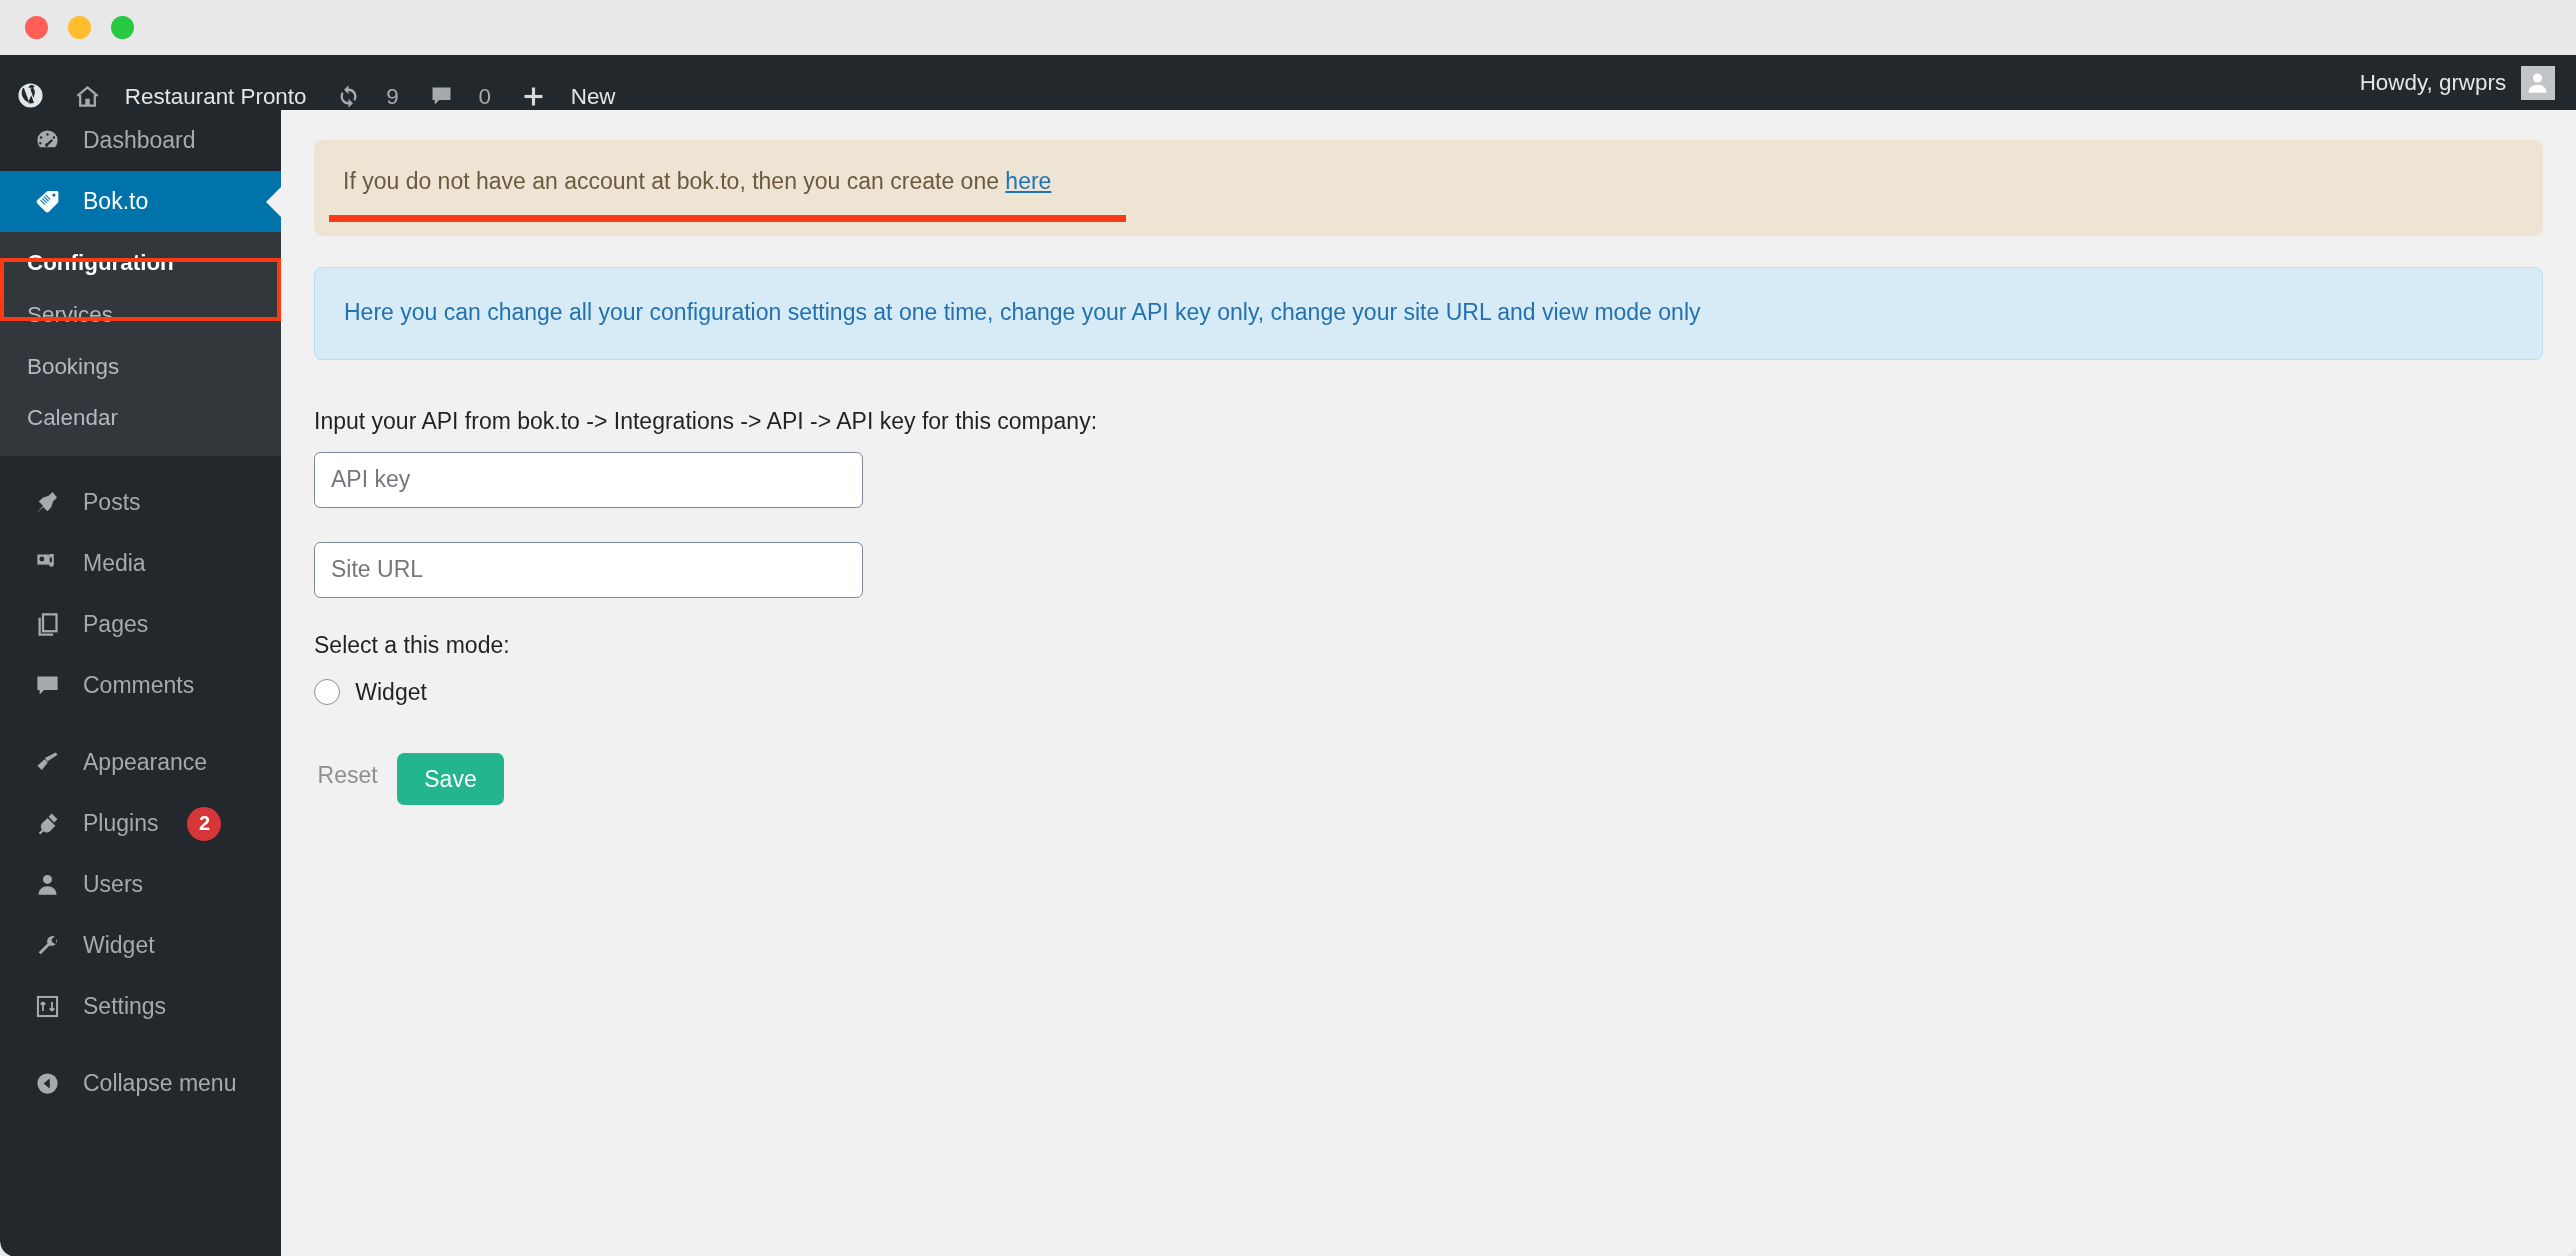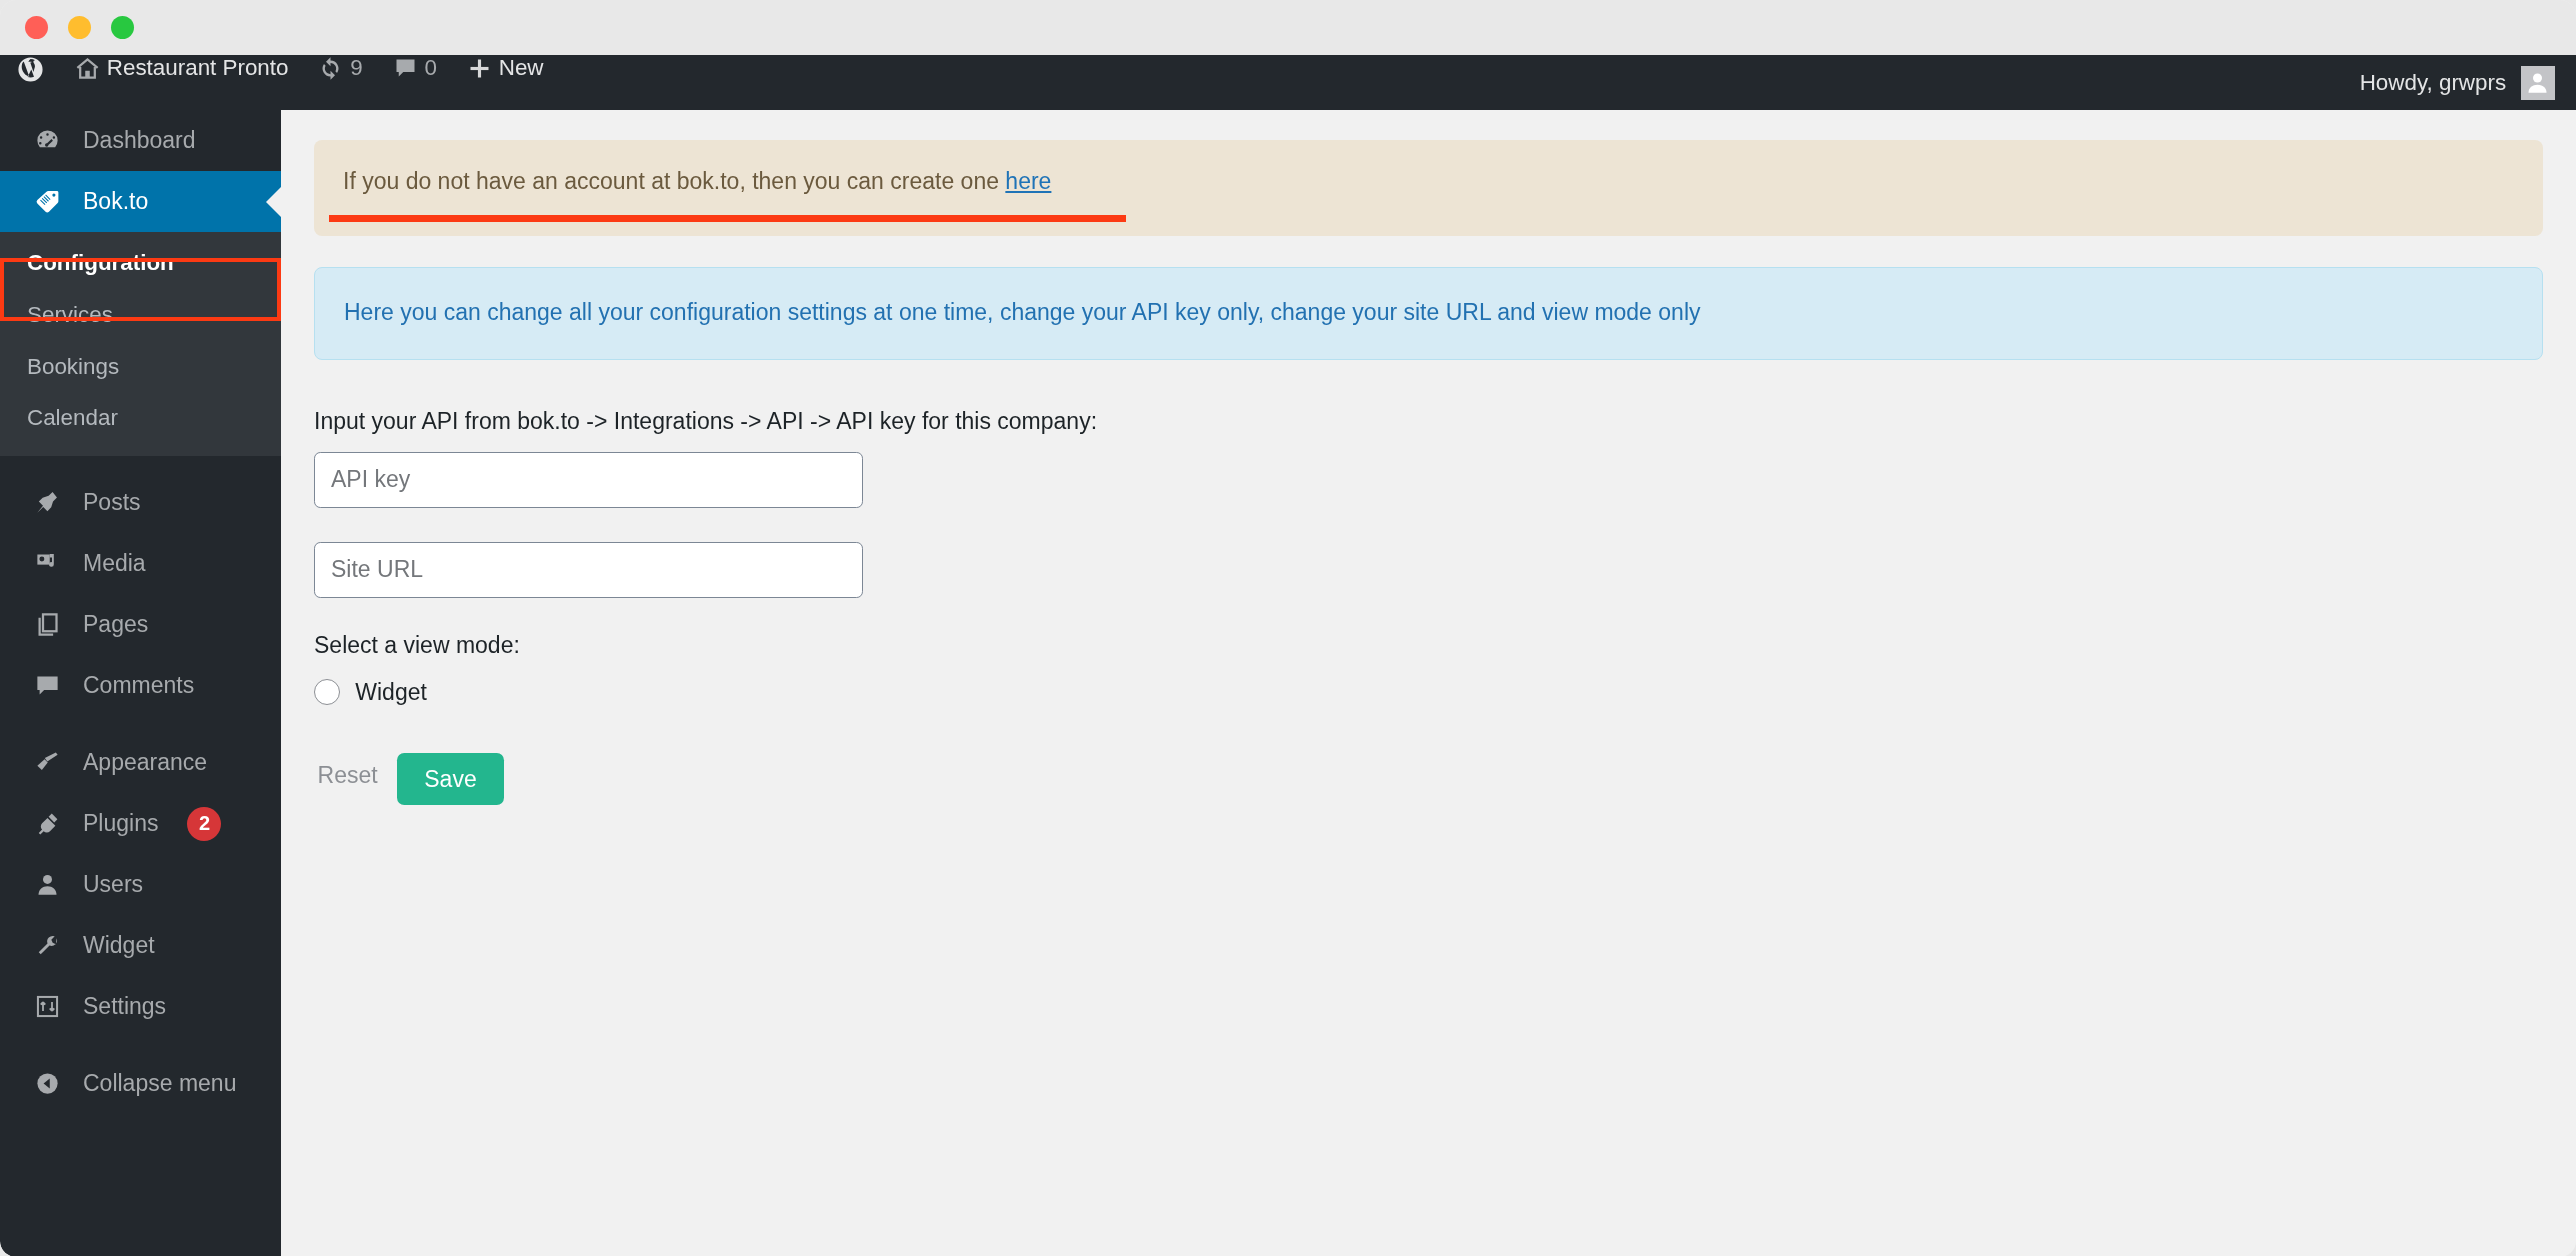--- a/index.html
+++ b/index.html
@@ -45,24 +45,24 @@
     width: 2576px;
     height: 55px;
     background: #23282d;
     display: flex;
     align-items: center;
     color: #e4e5e6;
     font-size: 22.4px;
   }
   .ab-item {
     display: flex;
-    align-items: flex-start;
+    align-items: flex-end;
     height: 55px;
     padding: 0 14.4px;
-    gap: 6px;
+    gap: 24px;
     color: #e4e5e6;
     white-space: nowrap;
   }
   .ab-item.first { padding-left: 16px; }
   .ab-glyph { display: inline-flex; align-items: center; justify-content: center; }
   .ab-glyph svg { display: block; }
   .ab-count { color: #a7aaad; }
   .ab-right {
     margin-left: auto;
     display: flex;
@@ -492,21 +492,21 @@
 
     <div class="notice notice-info">
       <span>Here you can change all your configuration settings at one time, change your API key only, change your site URL and view mode only</span>
     </div>
 
     <div class="field-label">Input your API from bok.to -&gt; Integrations -&gt; API -&gt; API key for this company:</div>
     <input class="text-input" type="text" placeholder="API key" style="">
 
     <input class="text-input" type="text" placeholder="Site URL" style="">
 
-    <div class="viewmode-label">Select a view mode:</div>
+    <div class="viewmode-label">Select a this mode:</div>
 
     <div class="radio-row">
       <span class="radio"></span>
       <span class="radio-label">Widget</span>
     </div>
 
     <div class="btn-row">
       <button class="btn-reset">Reset</button>
       <button class="btn-save">Save</button>
     </div>

